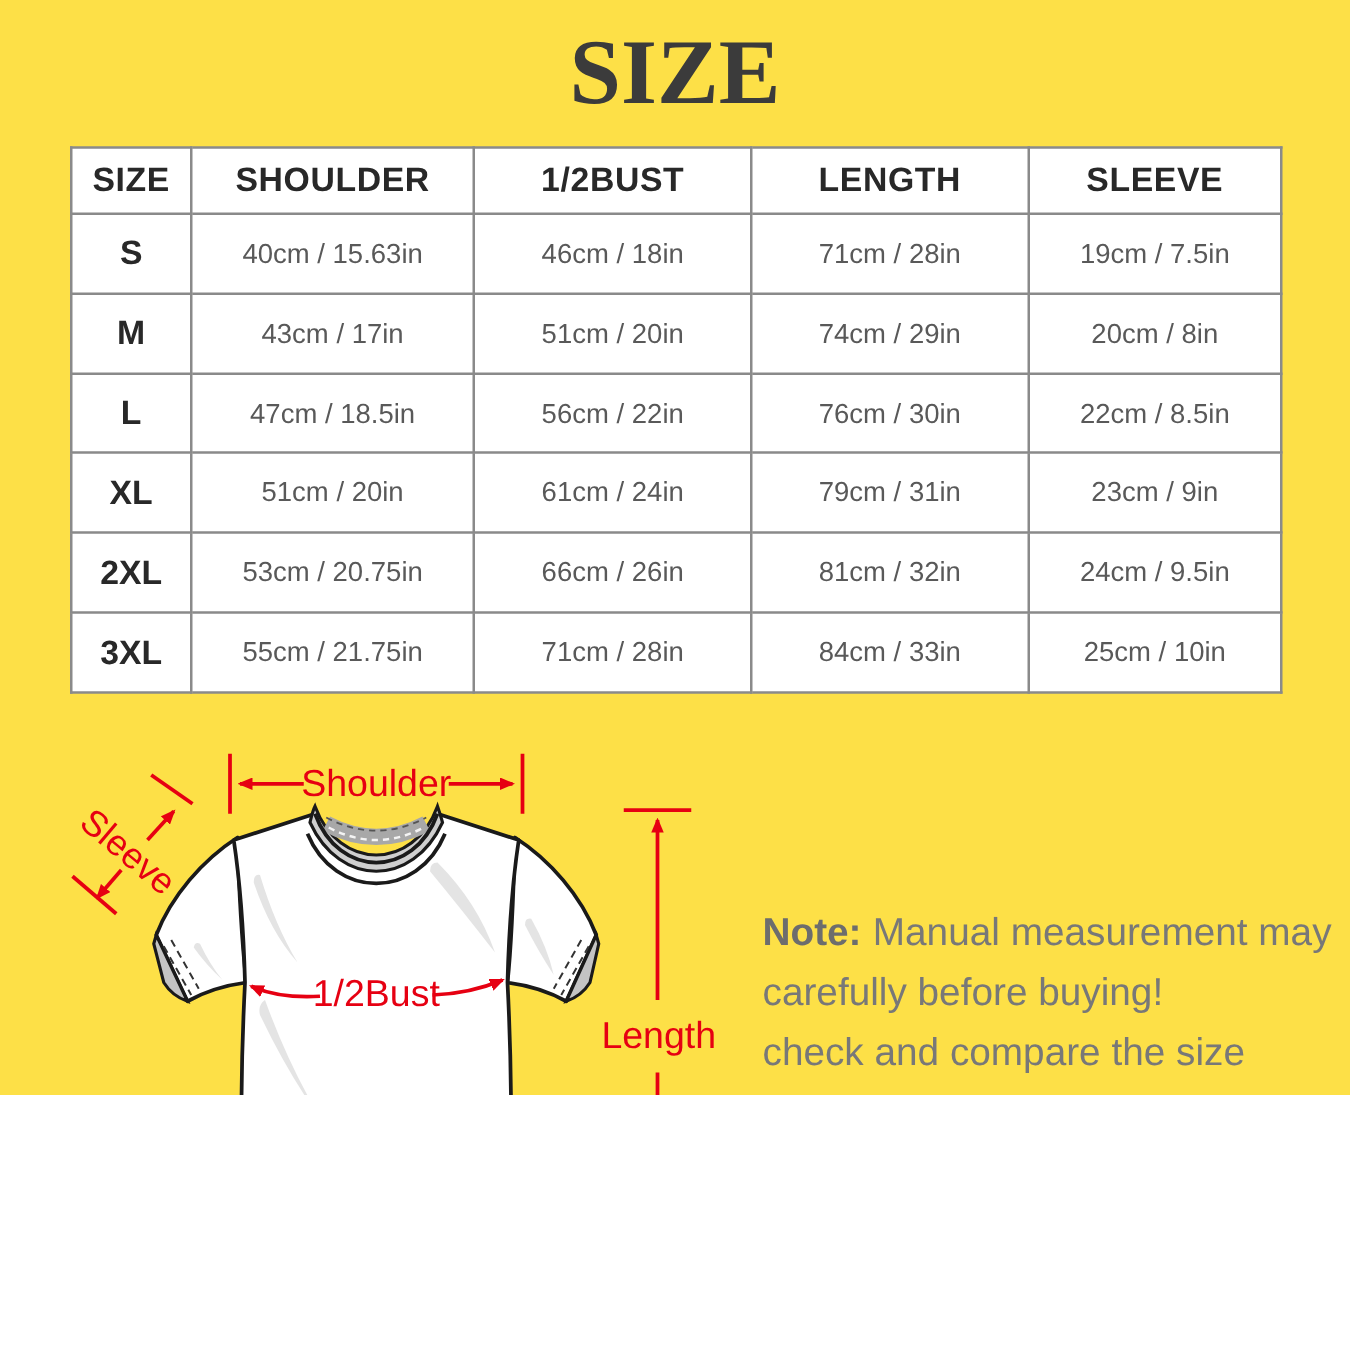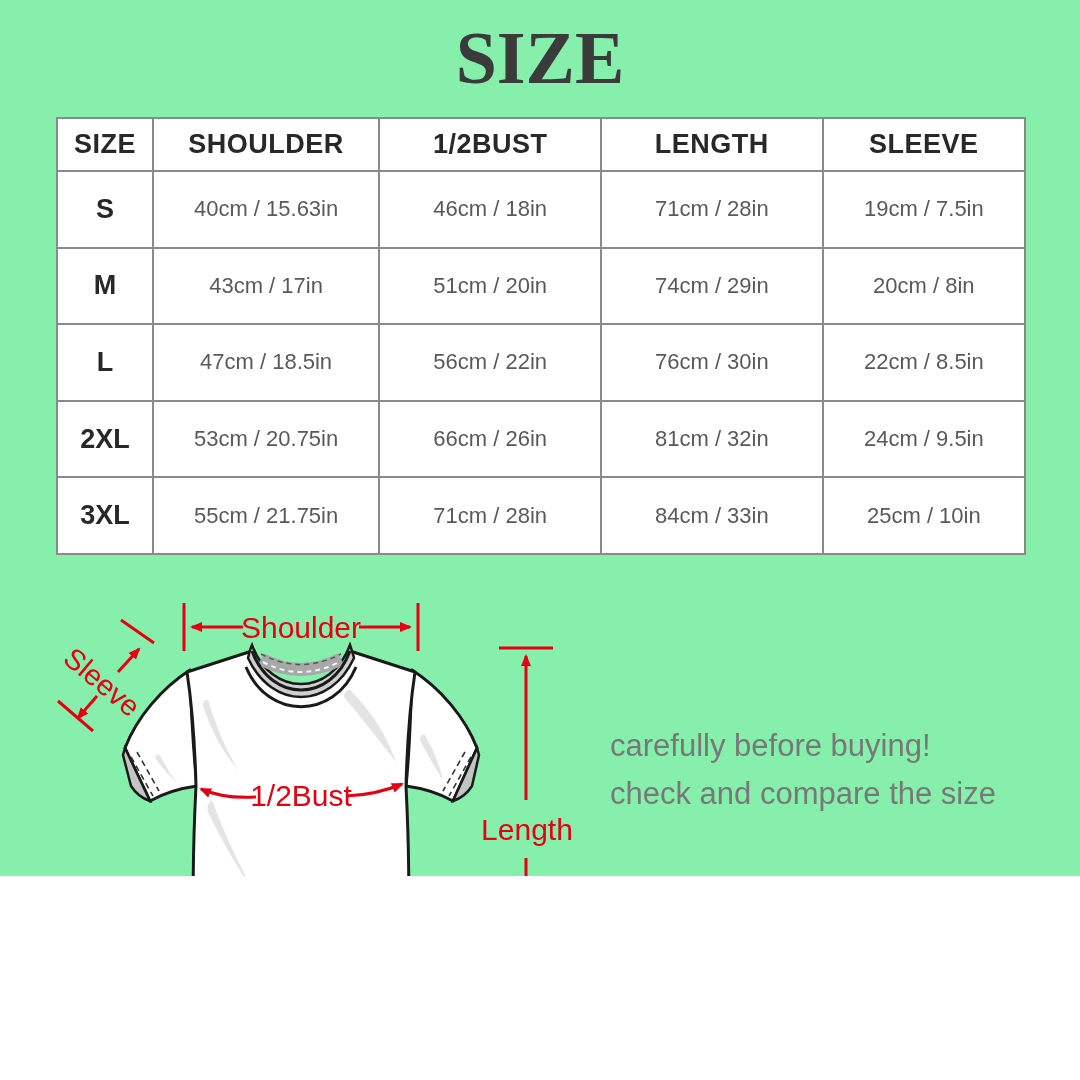--- a/index.html
+++ b/index.html
@@ -1,18 +1,18 @@
 <!DOCTYPE html>
 <html><head>
 <meta charset="utf-8">
 <style>
   * { margin:0; padding:0; box-sizing:border-box; }
   html,body { background:#ffffff; }
   .page {
-    position:relative; width:1080px; height:876px; background:#86efac;
+    position:relative; width:1080px; height:876px; background:#fde047;
     font-family:"Liberation Sans", sans-serif; overflow:hidden;
   }
   .page-title {
     position:absolute; top:16px; left:0; width:1080px; text-align:center;
     font-family:"Liberation Serif", serif; font-weight:bold;
     font-size:74px; letter-spacing:0px; color:#3b3b3b;
   }
   table.size-table {
     position:absolute; left:56px; top:117px; width:970px; height:438px;
     border-collapse:collapse; table-layout:fixed;
@@ -70,20 +70,27 @@
         <td>51cm / 20in</td>
         <td>74cm / 29in</td>
         <td>20cm / 8in</td>
       </tr>
       <tr>
         <td class="size-col">L</td>
         <td>47cm / 18.5in</td>
         <td>56cm / 22in</td>
         <td>76cm / 30in</td>
         <td>22cm / 8.5in</td>
+      </tr>
+      <tr>
+        <td class="size-col">XL</td>
+        <td>51cm / 20in</td>
+        <td>61cm / 24in</td>
+        <td>79cm / 31in</td>
+        <td>23cm / 9in</td>
       </tr>
       <tr>
         <td class="size-col">2XL</td>
         <td>53cm / 20.75in</td>
         <td>66cm / 26in</td>
         <td>81cm / 32in</td>
         <td>24cm / 9.5in</td>
       </tr>
       <tr>
         <td class="size-col">3XL</td>
@@ -171,17 +178,18 @@
     <g stroke="#e60012" stroke-width="3">
       <line x1="499" y1="648" x2="553" y2="648"></line>
       <line x1="499" y1="1017" x2="553" y2="1017"></line>
       <line x1="526" y1="800" x2="526" y2="656" marker-end="url(#arrR)"></line>
       <line x1="526" y1="858" x2="526" y2="1009" marker-end="url(#arrR)"></line>
       <text x="527" y="829" text-anchor="middle" dominant-baseline="central" fill="#e60012" stroke="none" font-size="30" font-family="Liberation Sans, sans-serif">Length</text>
     </g>
   </svg>
 
   <div class="note-block">
+    <div class="note-line"><span class="note-label">Note:</span><span>Manual measurement may</span></div>
     <div class="note-line">carefully before buying!</div>
     <div class="note-line">check and compare the size</div>
   </div>
 
 </div>
 
 </body></html>

